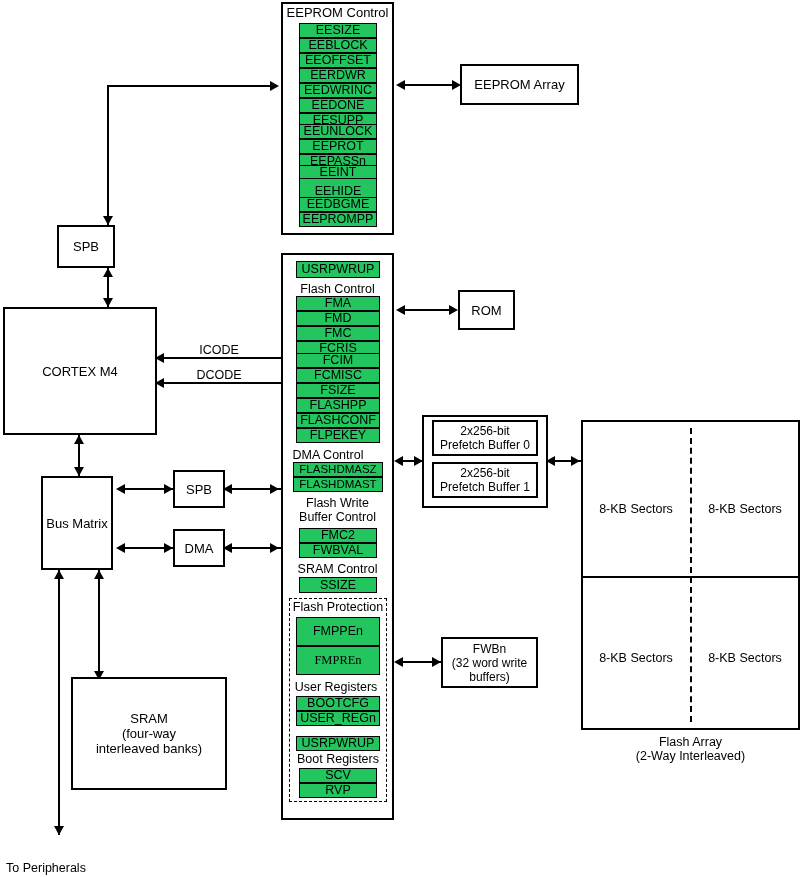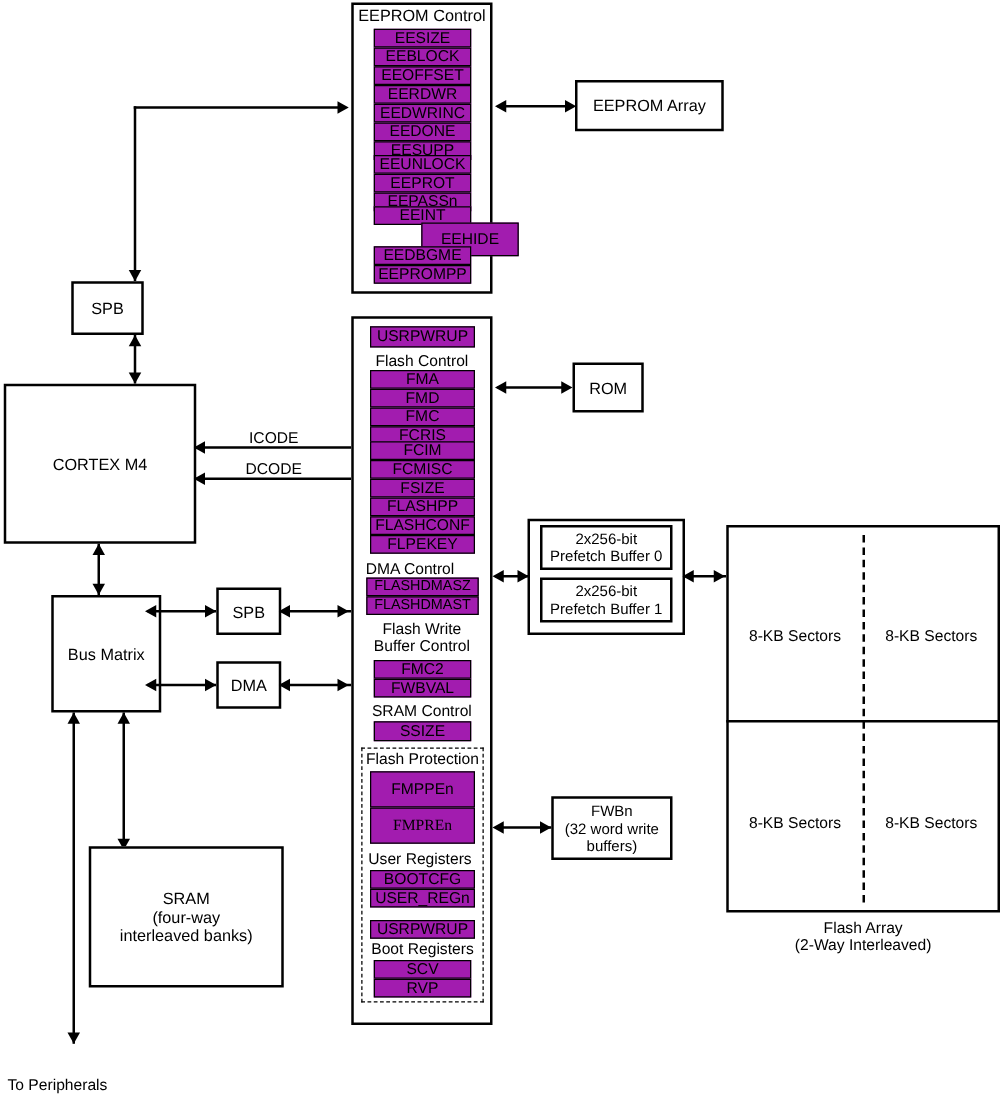--- a/index.html
+++ b/index.html
@@ -1,21 +1,21 @@
 <!DOCTYPE html>
 <html><head>
 <meta charset="utf-8">
 <style>
   html,body{margin:0;padding:0;background:#ffffff;}
   body{font-family:"Liberation Sans","DejaVu Sans",sans-serif;color:#000;}
   #stage{position:relative;width:802px;height:877px;overflow:hidden;background:#fff;}
 
   .box{position:absolute;border:2px solid #000;background:#fff;box-sizing:border-box;
        display:flex;align-items:center;justify-content:center;text-align:center;}
-  .reg{position:absolute;border:1.5px solid #000;background:#a21caf;box-sizing:border-box;
+  .reg{position:absolute;border:1.5px solid #000;background:#22c55e;box-sizing:border-box;
        display:flex;align-items:center;justify-content:center;text-align:center;
        font-size:12.5px;line-height:1;}
   .grouplabel{position:absolute;font-size:12.5px;text-align:center;line-height:13px;}
   .dashed{position:absolute;border:1.5px dashed #000;background:transparent;box-sizing:border-box;}
   .lbl{position:absolute;font-size:12.5px;text-align:center;line-height:14px;}
 
   .line{position:absolute;background:#000;}
   .hline{height:1.6px;}
   .vline{width:1.6px;}
 
@@ -39,21 +39,21 @@
   <div class="reg" style="left:299px;top:38px;width:78px;height:15px;">EEBLOCK</div>
   <div class="reg" style="left:299px;top:53px;width:78px;height:15px;">EEOFFSET</div>
   <div class="reg" style="left:299px;top:68px;width:78px;height:15px;">EERDWR</div>
   <div class="reg" style="left:299px;top:83px;width:78px;height:15px;">EEDWRINC</div>
   <div class="reg" style="left:299px;top:98px;width:78px;height:15px;">EEDONE</div>
   <div class="reg" style="left:299px;top:113px;width:78px;height:15px;">EESUPP</div>
   <div class="reg" style="left:299px;top:124px;width:78px;height:15px;">EEUNLOCK</div>
   <div class="reg" style="left:299px;top:139px;width:78px;height:15px;">EEPROT</div>
   <div class="reg" style="left:299px;top:154px;width:78px;height:15px;">EEPASSn</div>
   <div class="reg" style="left:299px;top:165px;width:78px;height:15px;">EEINT</div>
-  <div class="reg" style="left:299px;top:178px;width:78px;height:27px;margin-left:38px;">EEHIDE</div>
+  <div class="reg" style="left:299px;top:178px;width:78px;height:27px;">EEHIDE</div>
   <div class="reg" style="left:299px;top:197px;width:78px;height:15px;">EEDBGME</div>
   <div class="reg" style="left:299px;top:212px;width:78px;height:15px;">EEPROMPP</div>
 
   <div class="box" style="left:460px;top:64px;width:119px;height:41px;font-size:13px;">EEPROM Array</div>
 
   <div class="line hline" style="left:398px;top:84px;width:60px;"></div>
   <div class="arw arw-r" style="left:452px;top:80px;"></div>
   <div class="arw arw-l" style="left:396px;top:80px;"></div>
 
   <div class="line vline" style="left:107px;top:85px;height:140px;"></div>
@@ -74,21 +74,21 @@
   <div class="lbl" style="left:176px;top:343px;width:86px;">ICODE</div>
 
   <div class="line hline" style="left:157px;top:382px;width:124px;"></div>
   <div class="arw arw-l" style="left:155px;top:378px;"></div>
   <div class="lbl" style="left:176px;top:368px;width:86px;">DCODE</div>
 
   <div class="line vline" style="left:78px;top:435px;height:41px;"></div>
   <div class="arw arw-u" style="left:74px;top:435px;"></div>
   <div class="arw arw-d" style="left:74px;top:467px;"></div>
 
-  <div class="box" style="left:41px;top:476px;width:88px;height:94px;font-size:13px;">Bus Matrix</div>
+  <div class="box" style="left:41px;top:476px;width:72px;height:94px;font-size:13px;">Bus Matrix</div>
 
   <div class="line hline" style="left:118px;top:488px;width:55px;"></div>
   <div class="arw arw-l" style="left:116px;top:484px;"></div>
   <div class="arw arw-r" style="left:164px;top:484px;"></div>
   <div class="box" style="left:173px;top:470px;width:52px;height:38px;font-size:13px;">SPB</div>
 
   <div class="line hline" style="left:118px;top:547px;width:55px;"></div>
   <div class="arw arw-l" style="left:116px;top:543px;"></div>
   <div class="arw arw-r" style="left:164px;top:543px;"></div>
   <div class="box" style="left:173px;top:529px;width:52px;height:38px;font-size:13px;">DMA</div>

